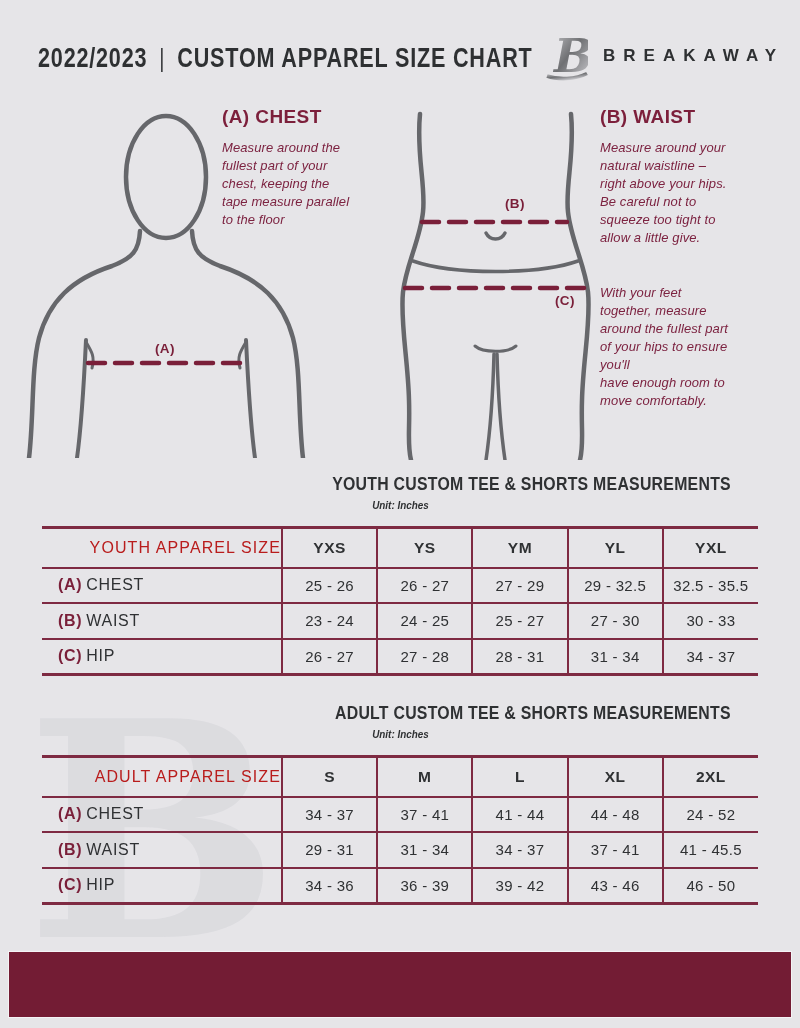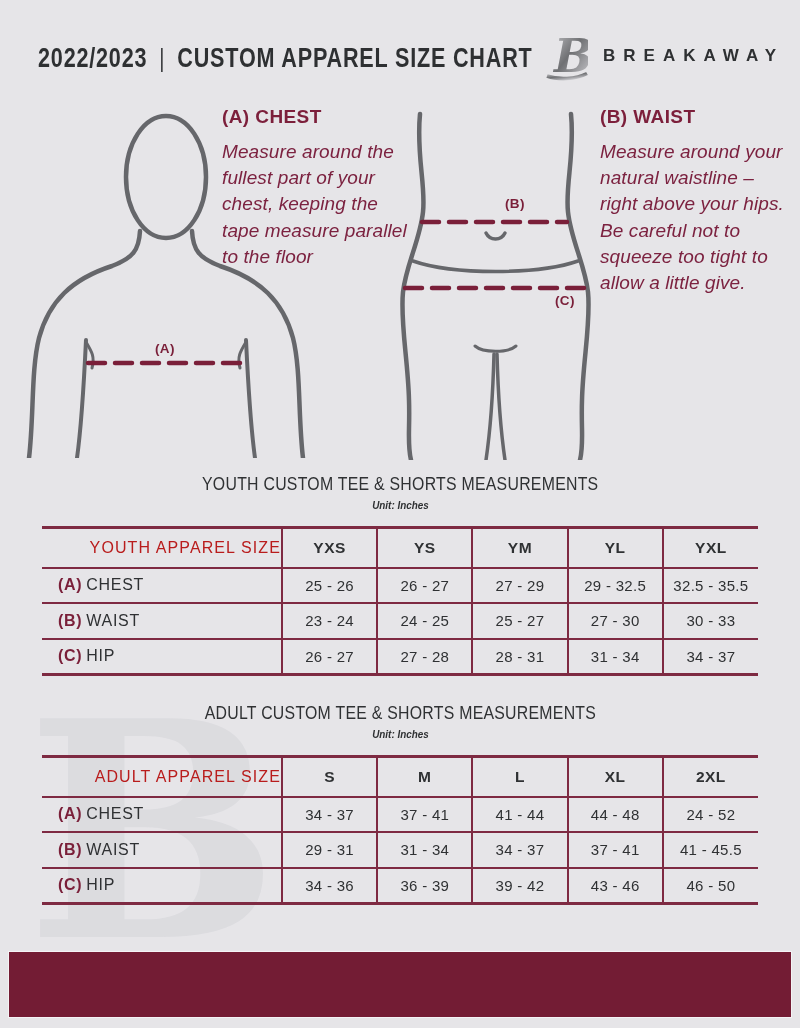--- a/index.html
+++ b/index.html
@@ -51,31 +51,31 @@
   }
   .marker-a{left:135px;top:341px;}
   .marker-b{left:485px;top:196px;}
   .marker-c{left:535px;top:293px;}
   
   .instr{position:absolute;z-index:1;}
   .instr h3{
     color:#7c1f3b;font-size:19px;font-weight:700;letter-spacing:.4px;margin-bottom:11px;
   }
   .instr p{
-    color:var(--accent-text);font-size:19px;font-style:italic;
+    color:var(--accent-text);font-size:13px;font-style:italic;
     line-height:1.38;white-space:pre-line;letter-spacing:.1px;
   }
   .instr-chest{left:222px;top:106px;width:185px;}
   .instr-waist{left:600px;top:106px;width:195px;}
   .instr-hips{left:600px;top:284px;width:198px;}
   
   .table-block{position:absolute;left:42px;width:716px;z-index:1;text-align:center;}
   .tb-youth{top:474px;}
   .tb-adult{top:703px;}
-  .table-title{font-size:18px;font-weight:400;color:#2f3133;line-height:21px;}
+  .table-title{font-size:18px;font-weight:700;color:#2f3133;line-height:21px;text-align:right;}
   .table-title .condensed{display:inline-block;transform:scaleX(0.88);letter-spacing:.3px;}
   .table-unit{font-size:11px;font-weight:700;font-style:italic;color:#2f3133;line-height:21px;}
   .table-unit .condensed{display:inline-block;transform:scaleX(0.9);}
   table.size-table{
     width:716px;margin-top:10px;border-collapse:collapse;table-layout:fixed;
     border-top:3px solid var(--line);border-bottom:3px solid var(--line);
     background:transparent;
   }
   .size-table col.col-label{width:240px;}
   .size-table col.col-size{width:95.2px;}
@@ -165,20 +165,27 @@
   <div class="instr instr-waist">
     <h3>(B) WAIST</h3>
     <p>Measure around your
 natural waistline –
 right above your hips.
 Be careful not to
 squeeze too tight to
 allow a little give.</p>
   </div>
   <div class="instr instr-hips">
+    <p>With your feet
+together, measure
+around the fullest part
+of your hips to ensure
+you'll
+have enough room to
+move comfortably.</p>
   </div>
 
   <div class="table-block tb-youth">
     <div class="table-title">
       <span class="condensed">YOUTH CUSTOM TEE &amp; SHORTS MEASUREMENTS</span>
     </div>
     <div class="table-unit">
       <span class="condensed">Unit: Inches</span>
     </div>
     <table class="size-table">

